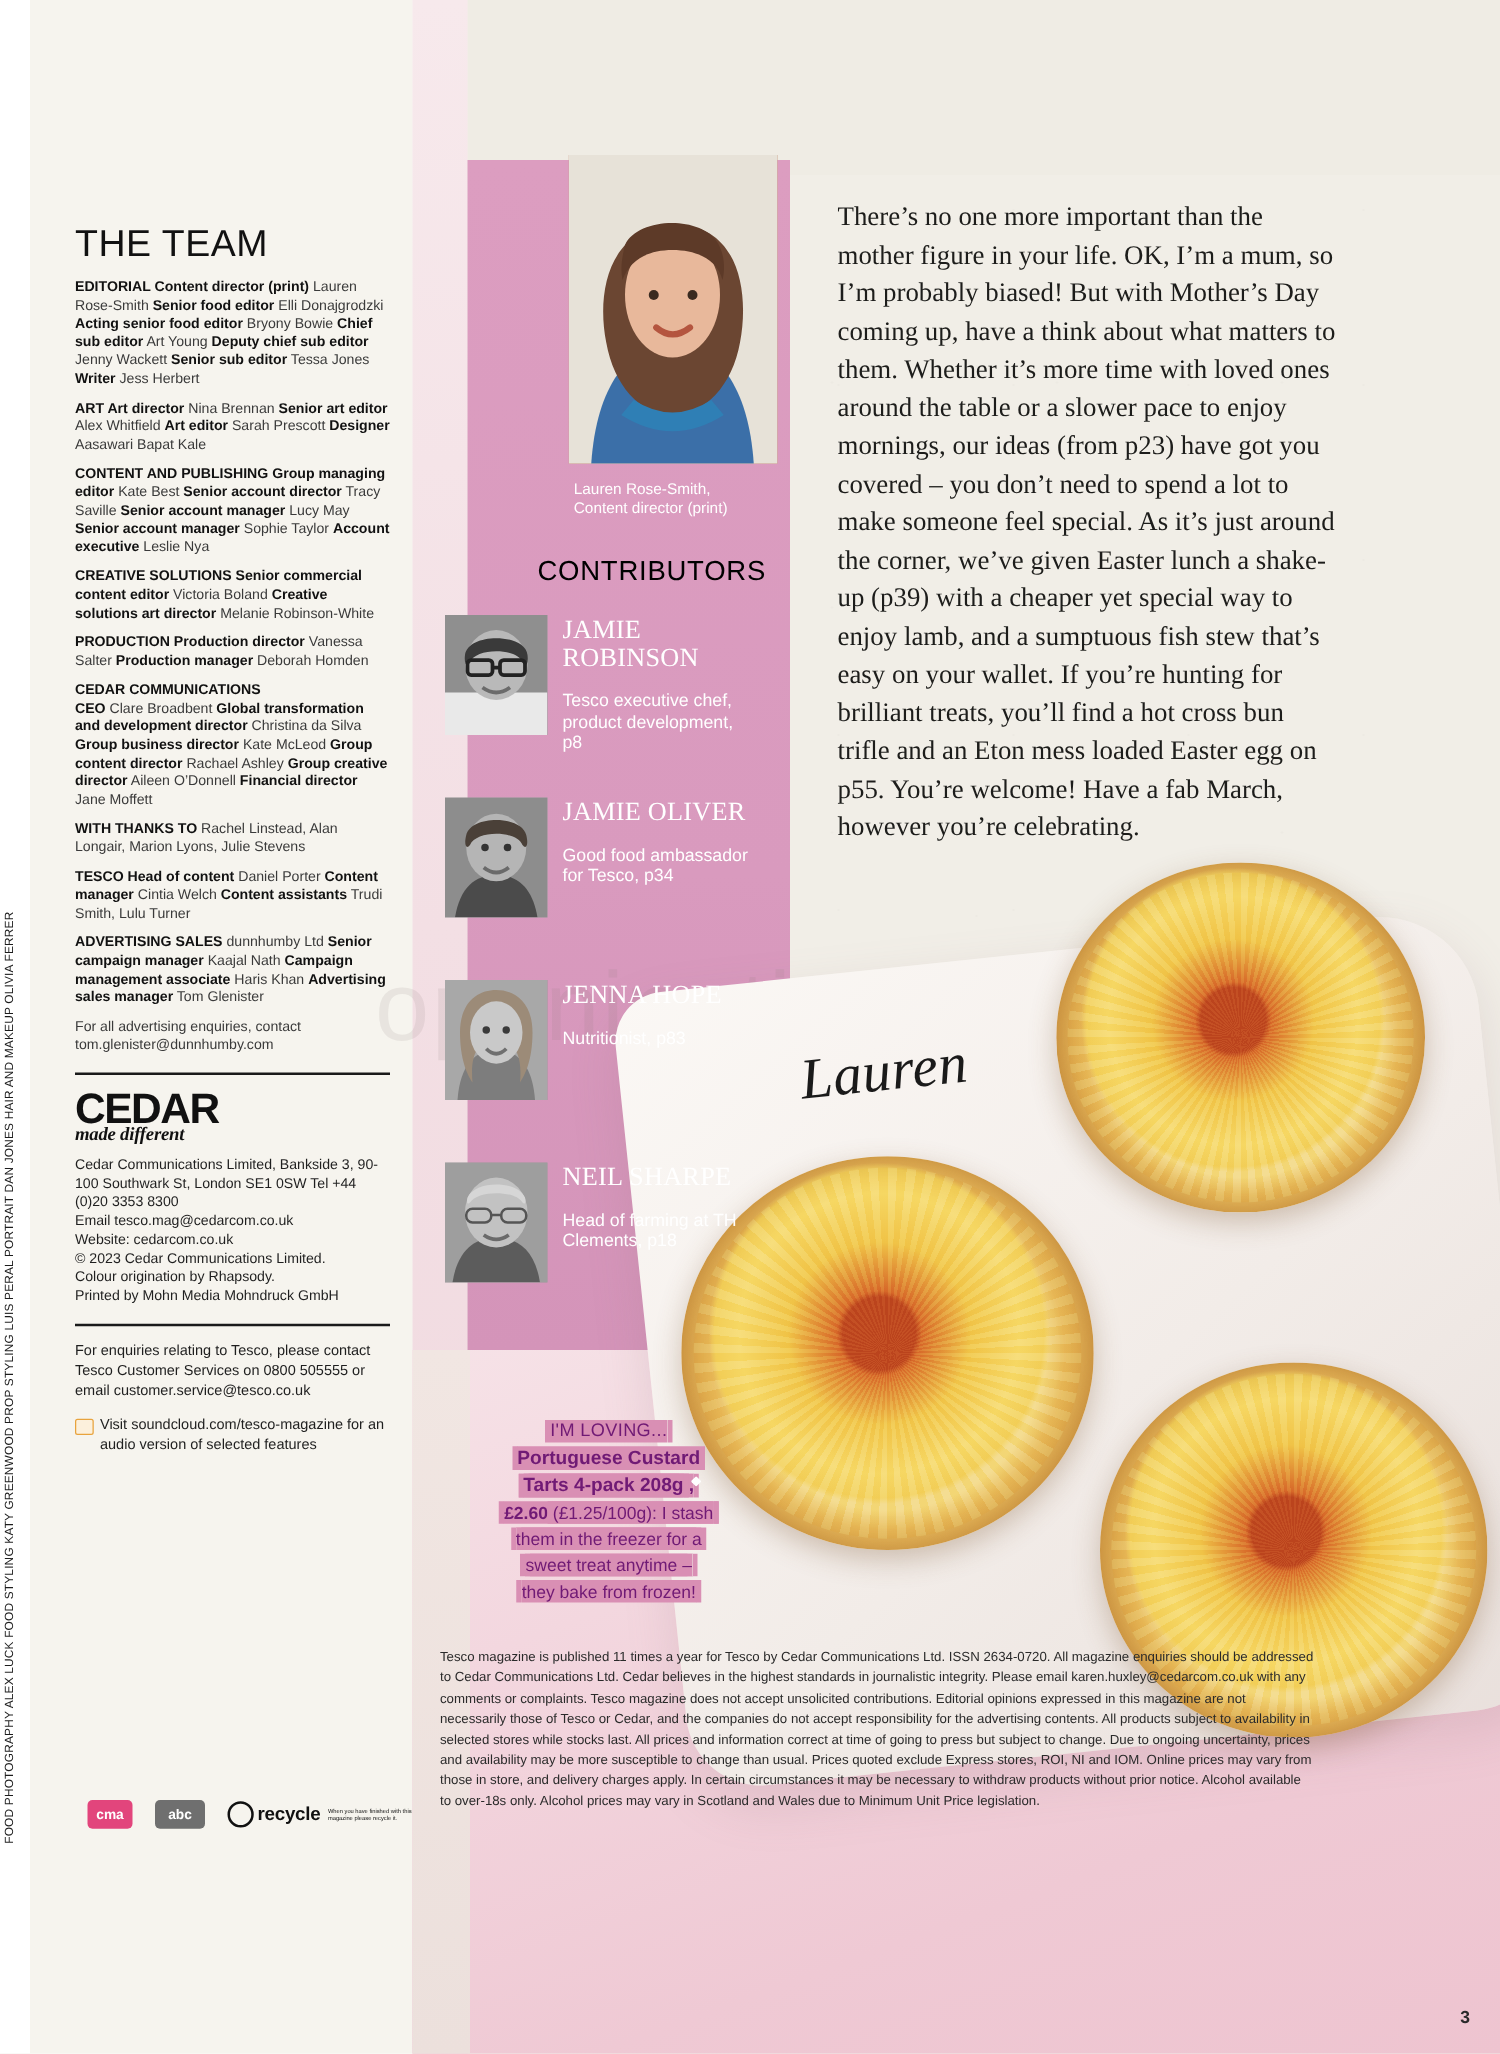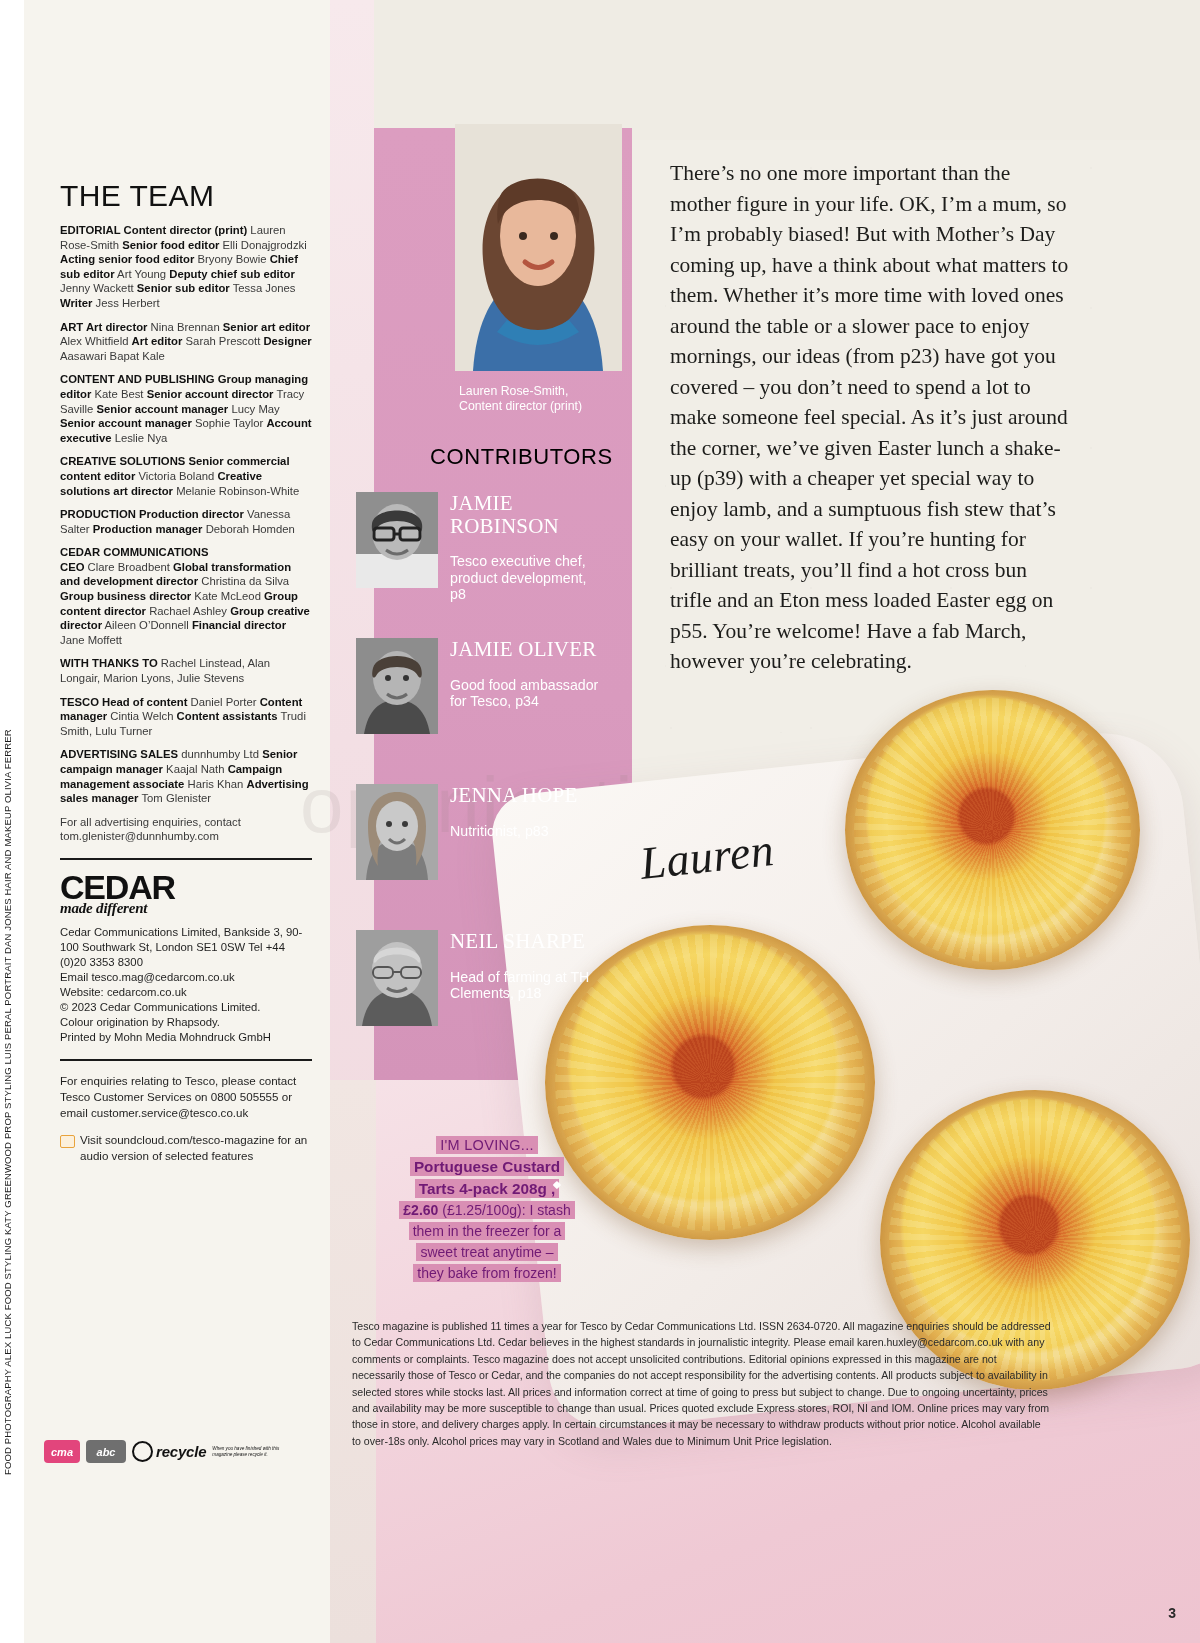--- a/index.html
+++ b/index.html
@@ -58,21 +58,21 @@
     font-family:"Liberation Sans", sans-serif;}
   .cedar-tag{font-size:15px;font-weight:700;font-style:italic;letter-spacing:-.2px;color:#111;
     font-family:"Liberation Serif", serif;margin-top:-2px;}
 
   .addr{font-size:11.3px;line-height:15px;color:#1f1f1f;}
   .enq{font-size:11.6px;line-height:16px;color:#1f1f1f;}
   .sc-row{display:flex;gap:5px;align-items:flex-start;margin-top:11px;}
   .sc-ico{width:13px;height:11px;flex:0 0 auto;margin-top:3px;
       border:1.6px solid #e8a33d;border-radius:2px;background:#fcf0dc;}
 
-  .logos{position:absolute;left:44px;top:1440px;display:flex;align-items:center;gap:6px;font-style:italic;}
+  .logos{position:absolute;left:70px;top:1440px;display:flex;align-items:center;gap:18px;}
   .cma{width:36px;height:23px;border-radius:4px;background:#e2457c;color:#fff;
        font-size:11px;font-weight:700;display:flex;align-items:center;justify-content:center;}
   .abc{width:40px;height:23px;border-radius:4px;background:#6f6f6f;color:#fff;
        font-size:11px;font-weight:700;display:flex;align-items:center;justify-content:center;}
   .recycle{display:flex;align-items:center;gap:3px;}
   .rec-c{width:17px;height:17px;border-radius:50%;border:2.6px solid #111;}
   .rec-t{font-size:15px;font-weight:700;color:#111;letter-spacing:-.2px;}
   .rec-small{font-size:4.6px;line-height:5.4px;color:#111;max-width:78px;margin-left:3px;}
 
   

